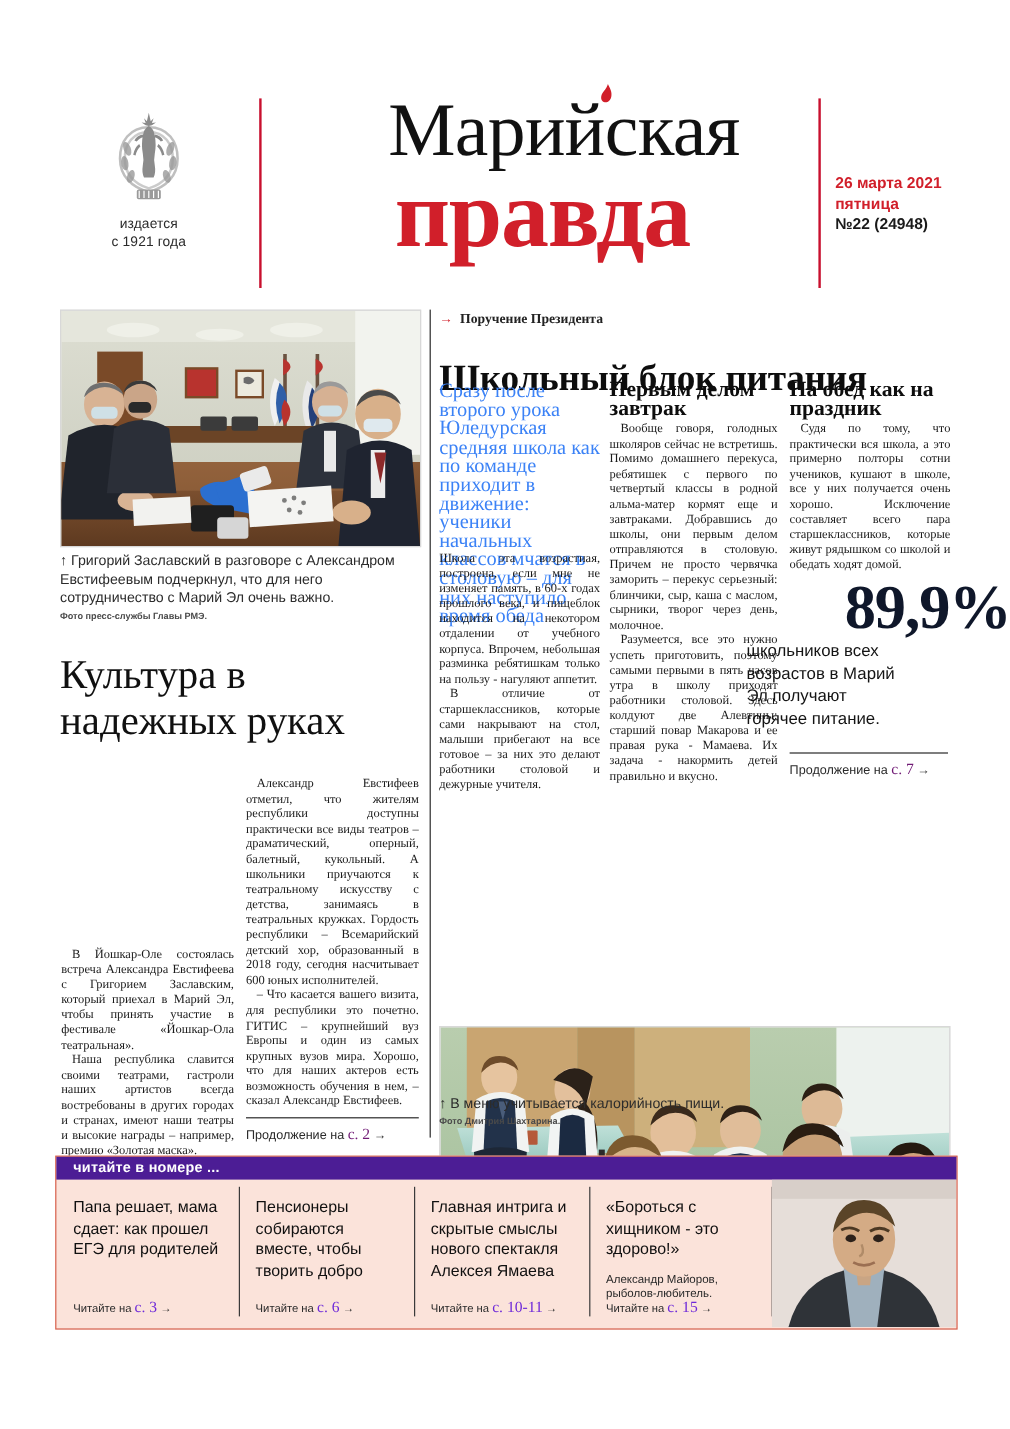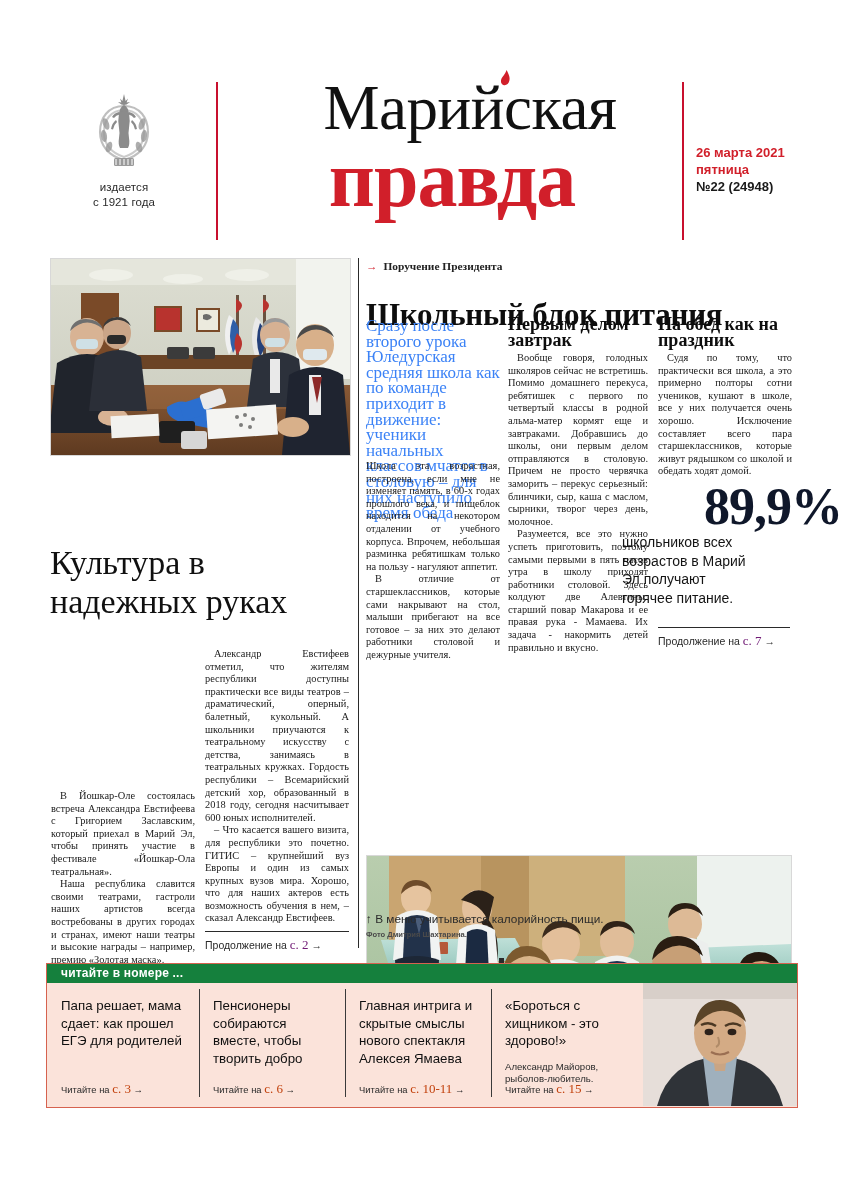--- a/index.html
+++ b/index.html
@@ -255,21 +255,21 @@
     position: absolute;
     left: 46px; top: 963px;
     width: 750px; height: 143px;
     background: #fbe3da;
     border: 1px solid #d6624f;
   }
   .promo-bar {
     position: absolute;
     left: 0; top: 0;
     width: 750px; height: 19px;
-    background: #15803d;
+    background: #4c1d95;
     color: #ffffff;
     font-size: 12px;
     font-weight: 700;
     line-height: 19px;
     padding-left: 14px;
     box-sizing: border-box;
     letter-spacing: .2px;
   }
   .promo-cols {
     position: absolute;
@@ -306,21 +306,21 @@
     margin-top: 11px;
   }
   .promo-link {
     position: absolute;
     left: 14px; bottom: 9px;
     font-size: 9.4px;
     color: #2a2a2a;
     white-space: nowrap;
   }
   .promo-link .pg {
-    color: #c2410c;
+    color: #6d28d9;
     font-size: 13px;
     font-family: "Liberation Serif", serif;
   }
   .promo-photo-inner {
     position: absolute;
     left: 0; top: 0; right: 0; bottom: 0;
     overflow: hidden;
   }
 </style>
 </head>
@@ -460,20 +460,24 @@
         <circle cx="186" cy="158" r="2"></circle>
           <circle cx="194" cy="156" r="2"></circle>
         <circle cx="202" cy="160" r="2"></circle>
           <circle cx="190" cy="166" r="2"></circle>
         <circle cx="199" cy="168" r="2"></circle>
       </g>
       <rect x="60" y="156" width="48" height="22" fill="#f2f2ef" transform="rotate(-3 84 167)"></rect>
     </svg>
   </div>
 
+  <div class="caption cap1">
+    <div>↑ Григорий Заславский в разговоре с Александром Евстифеевым подчеркнул, что для него сотрудничество с Марий Эл очень важно.</div>
+    <div class="credit">Фото пресс-службы Главы РМЭ.</div>
+  </div>
 
   <h1 class="headline-left">Культура в надежных руках</h1>
 
 
   <div class="body-col lc1">
     <p>В Йошкар-Оле состоялась встреча Александра Евстифеева с Григорием Заславским, который приехал в Марий Эл, чтобы принять участие в фестивале «Йошкар-Ола театральная».</p>
     <p>Наша республика славится своими театрами, гастроли наших артистов всегда востребованы в других городах и странах, имеют наши театры и высокие награды – например, премию «Золотая маска».</p>
   </div>
 
   <div class="body-col lc2">

